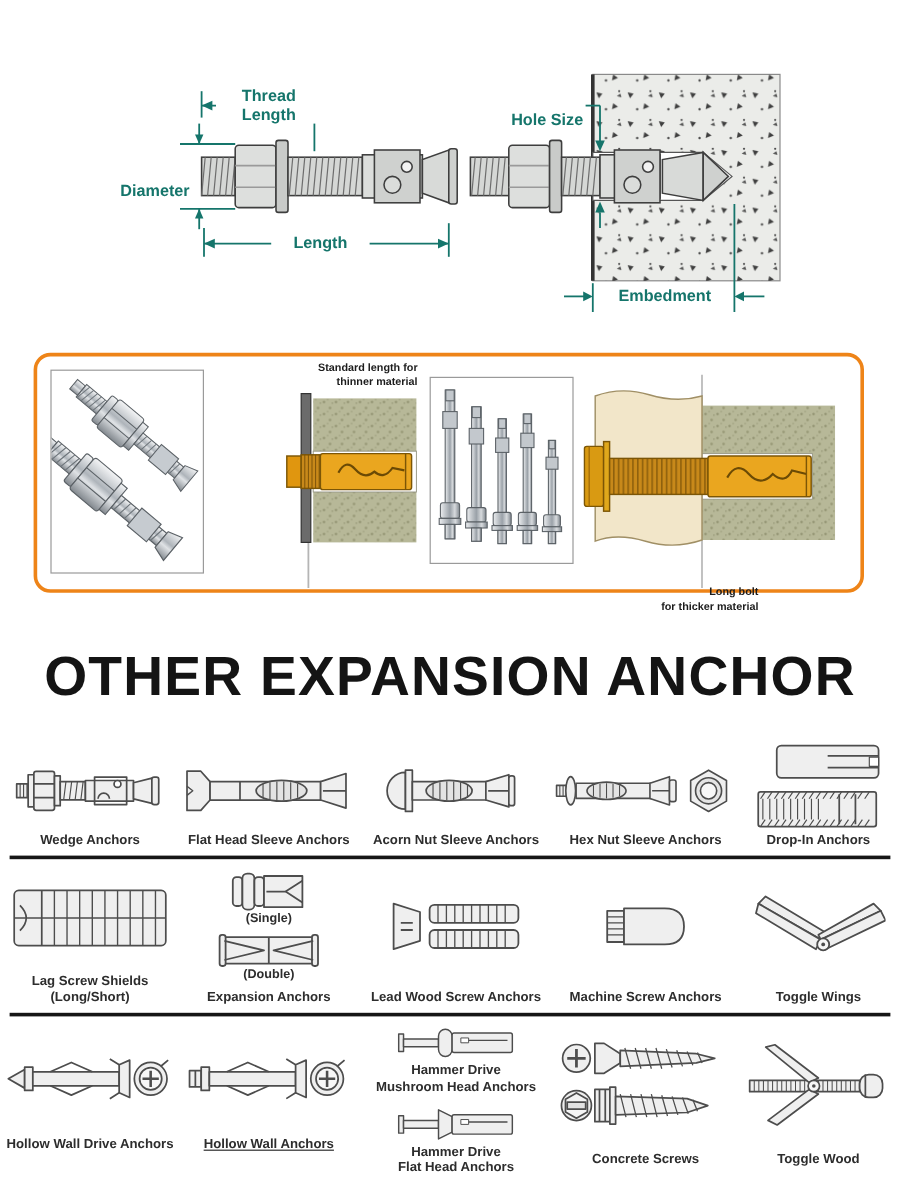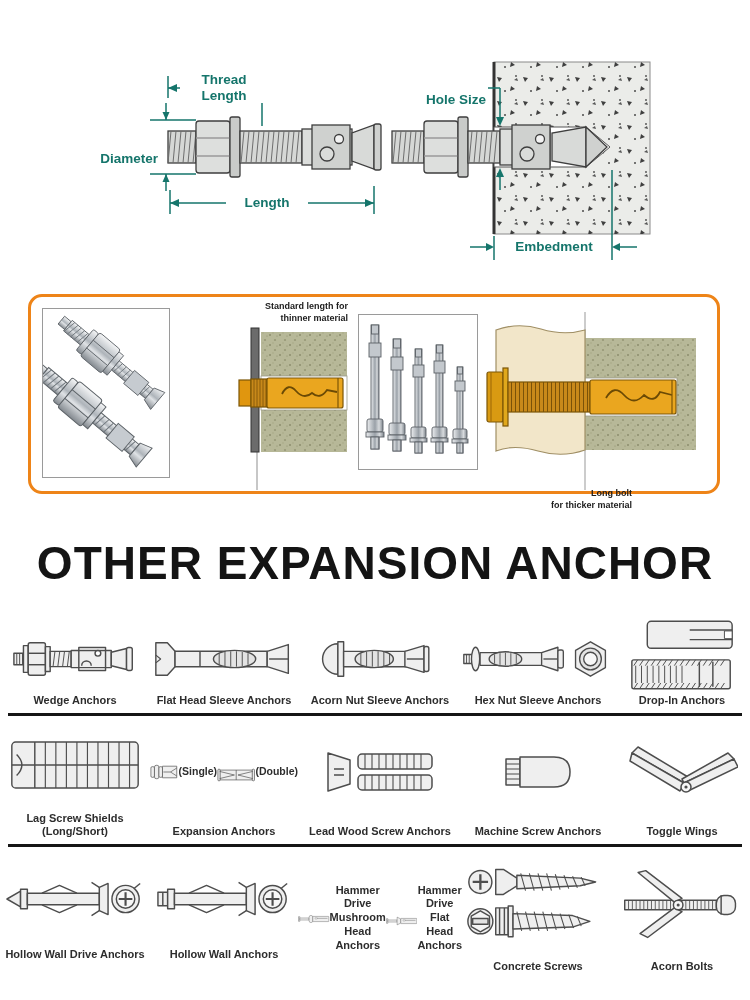--- a/index.html
+++ b/index.html
@@ -23,21 +23,21 @@
   .catalog{position:absolute;left:0;top:624px;width:750px;}
   .cat-row{display:flex;align-items:stretch;}
   .row1{height:86px;} .row2{height:122px;} .row3{height:138px;}
   .cell{display:flex;flex-direction:column;align-items:center;justify-content:flex-end;}
   .c0{width:150px;} .c1{width:148px;} .c2{width:164px;} .c3{width:152px;} .c4{width:136px;}
   .icon-box{flex:1;display:flex;align-items:center;justify-content:center;width:100%;}
   .cat-label{font-size:11px;font-weight:bold;color:#2d2d2d;text-align:center;
              line-height:1.25;white-space:pre-line;padding-bottom:2px;}
   .sub-label{font-size:10.5px;font-weight:bold;color:#2d2d2d;text-align:center;line-height:1.1;}
   .sep{height:3px;background:#161616;margin:3px 8px 3px 8px;}
-  .stack{display:flex;flex-direction:row;align-items:center;justify-content:center;flex:1;width:100%;}
+  .stack{display:flex;flex-direction:column;align-items:center;justify-content:center;flex:1;width:100%;}
 </style>
 </head>
 <body>
 
 <div class="page">
 
   <svg class="abs" style="left:0;top:0" width="750" height="290" viewBox="0 0 750 290">
     <defs>
       <pattern id="cspk" patternUnits="userSpaceOnUse" width="26" height="24">
         <path d="M3 5 l5 1 l-3 4 z" fill="#3f3f3f"></path>
@@ -514,21 +514,21 @@
             <path d="M34 21 L52 13 L70 21 M34 33 L52 41 L70 33" fill="none"></path>
             <polygon points="93,15 102,11 102,43 93,39"></polygon>
             <path d="M93 15 L85 10 M93 39 L85 44" fill="none"></path>
             <circle cx="120" cy="27" r="14"></circle>
             <circle cx="120" cy="27" r="9.5" fill="#f7f7f7"></circle>
             <path d="M120 20 v14 M113 27 h14" fill="none" stroke-width="2.2"></path>
             <path d="M129 16 l6 -5" fill="none"></path>
           </g>
         </svg>
           </div>
-        <div class="cat-label" style="padding-bottom:26px;">Hollow Wall Anchors</div>
+        <div class="cat-label" style="padding-bottom:26px;text-decoration:underline;">Hollow Wall Anchors</div>
       </div>
       <div class="cell c2">
         <div class="stack" style="justify-content:flex-start;padding:2px 0;">
           <svg width="122" height="34" viewBox="0 0 122 42">
             <g stroke="#4d4d4d" stroke-width="1.5" fill="#efefef" stroke-linejoin="round">
               <rect x="2" y="12" width="5" height="18"></rect>
               <rect x="7" y="17" width="36" height="8"></rect>
               <rect x="43" y="7" width="14" height="28" rx="7"></rect>
               <rect x="57" y="11" width="62" height="20" rx="2"></rect>
               <rect x="66" y="16" width="8" height="5" fill="#fff" stroke-width="1"></rect>
@@ -582,18 +582,18 @@
             <path d="M10 33 v10 M14 33 v10 M18 33 v10 M22 33 v10 M26 33 v10 M30 33 v10 M34 33 v10 M38 33 v10 M42 33 v10 M46 33 v10 M50 33 v10 M54 33 v10 M58 33 v10 M62 33 v10 M66 33 v10 M70 33 v10 M74 33 v10 M78 33 v10 M82 33 v10 M86 33 v10 M90 33 v10 M94 33 v10 M98 33 v10" fill="none" stroke-width="0.9"></path>
             <rect x="102" y="28" width="20" height="20" rx="8"></rect>
                 <line x1="107" y1="28" x2="107" y2="48"></line>
             <polygon points="58,35 20,4 28,2 66,31"></polygon>
             <polygon points="58,41 22,68 30,72 66,45"></polygon>
             <circle cx="62" cy="38" r="5" fill="#f7f7f7"></circle>
                 <circle cx="62" cy="38" r="1.6" fill="#4d4d4d" stroke="none"></circle>
           </g>
         </svg>
           </div>
-        <div class="cat-label" style="padding-bottom:14px;">Acorn Bolts</div>
+        <div class="cat-label" style="padding-bottom:14px;">Toggle Wood</div>
       </div>
     </div>
   </div>
 
 </div>
 
 </body></html>

